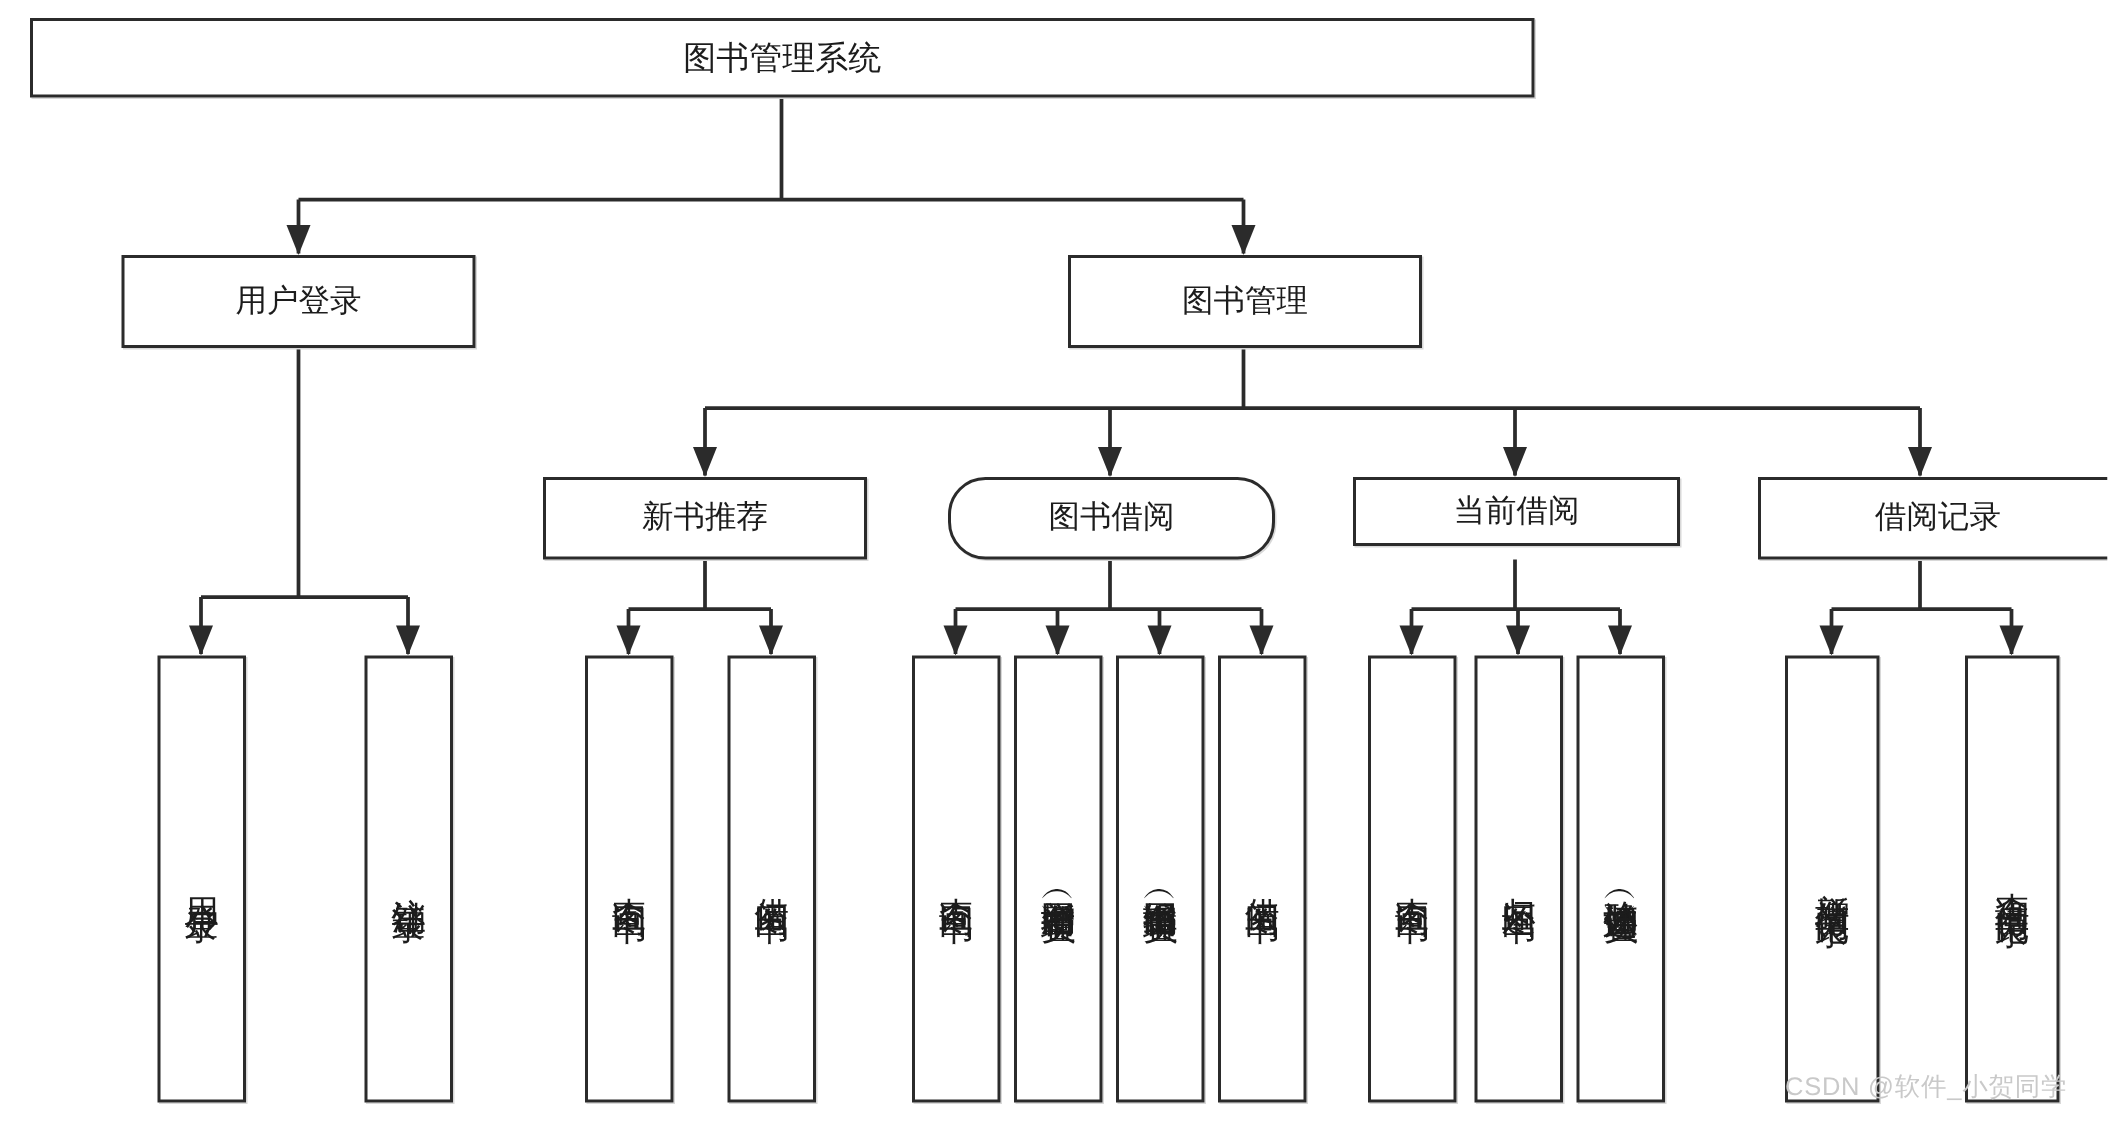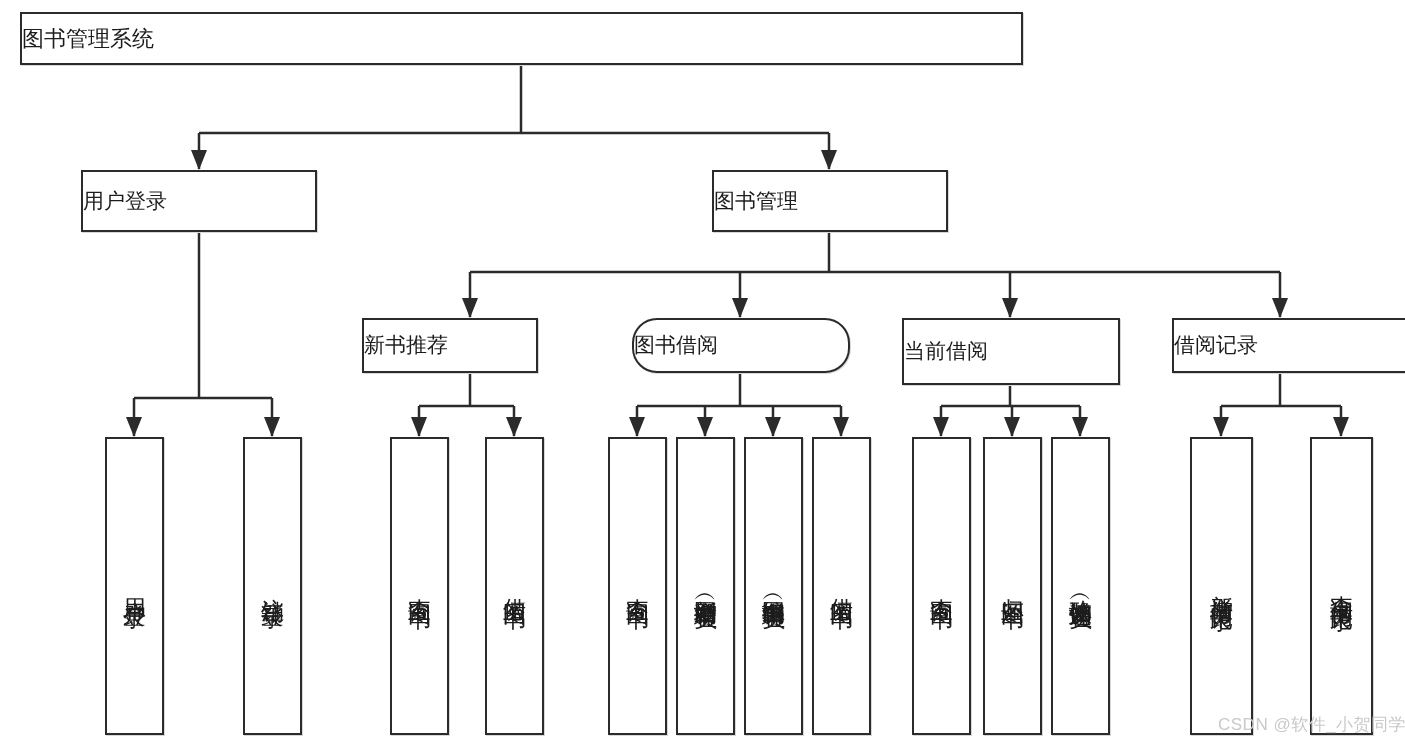--- a/index.html
+++ b/index.html
@@ -26,20 +26,21 @@
     pointer-events: none;
   }
   .node {
     position: absolute;
     box-sizing: border-box;
     background: #ffffff;
     border: 2px solid #2b2b2b;
     box-shadow: 1px 1px 0 0 #d8d8d8;
     display: flex;
     align-items: center;
+    justify-content: center;
     overflow: hidden;
   }
   .node-label {
     color: #1c1c1c;
     text-align: center;
     line-height: 1.18;
     white-space: nowrap;
   }
   
   .node.horiz .node-label {
@@ -135,27 +136,27 @@
   <div id="node-layer">
       <div class="node root horiz" style="left: 20px; top: 12px; width: 1003px; height: 53px;">
         <span class="node-label">图书管理系统</span>
       </div>
       <div class="node tier2 horiz" style="left: 81px; top: 170px; width: 236px; height: 62px;">
         <span class="node-label">用户登录</span>
       </div>
       <div class="node tier2 horiz" style="left: 712px; top: 170px; width: 236px; height: 62px;">
         <span class="node-label">图书管理</span>
       </div>
-      <div class="node tier3 horiz" style="left: 362px; top: 318px; width: 176px; height: 55px;">
+      <div class="node tier3 horiz" style="left: 362px; top: 318px; width: 216px; height: 55px;">
         <span class="node-label">新书推荐</span>
       </div>
       <div class="node tier3 horiz" style="left: 632px; top: 318px; width: 218px; height: 55px; border-radius: 25px;">
         <span class="node-label">图书借阅</span>
       </div>
-      <div class="node tier3 horiz" style="left: 902px; top: 318px; width: 218px; height: 67px;">
+      <div class="node tier3 horiz" style="left: 902px; top: 318px; width: 218px; height: 46px;">
         <span class="node-label">当前借阅</span>
       </div>
       <div class="node tier3 horiz" style="left: 1172px; top: 318px; width: 240px; height: 55px;">
         <span class="node-label">借阅记录</span>
       </div>
       <div class="node leaf vert" style="left: 105px; top: 437px; width: 59px; height: 298px;">
         <span class="node-label">用户登录</span>
       </div>
       <div class="node leaf vert" style="left: 243px; top: 437px; width: 59px; height: 298px;">
         <span class="node-label">注销登录</span>
@@ -187,14 +188,14 @@
       <div class="node leaf vert tall" style="left: 1051px; top: 437px; width: 59px; height: 298px;">
         <span class="node-label">确认归还（管理员）</span>
       </div>
       <div class="node leaf vert" style="left: 1190px; top: 437px; width: 63px; height: 298px;">
         <span class="node-label">新增借阅记录</span>
       </div>
       <div class="node leaf vert" style="left: 1310px; top: 437px; width: 63px; height: 298px;">
         <span class="node-label">查询借阅记录</span>
       </div>
     </div>
-  <div class="watermark" style="left: 1190px; top: 713px; color: rgb(201, 201, 201); padding-left: 28px;">CSDN @软件_小贺同学</div>
+  <div class="watermark" style="left: 1190px; top: 713px; color: rgb(201, 201, 201);">CSDN @软件_小贺同学</div>
 </div>
 
 </body></html>

